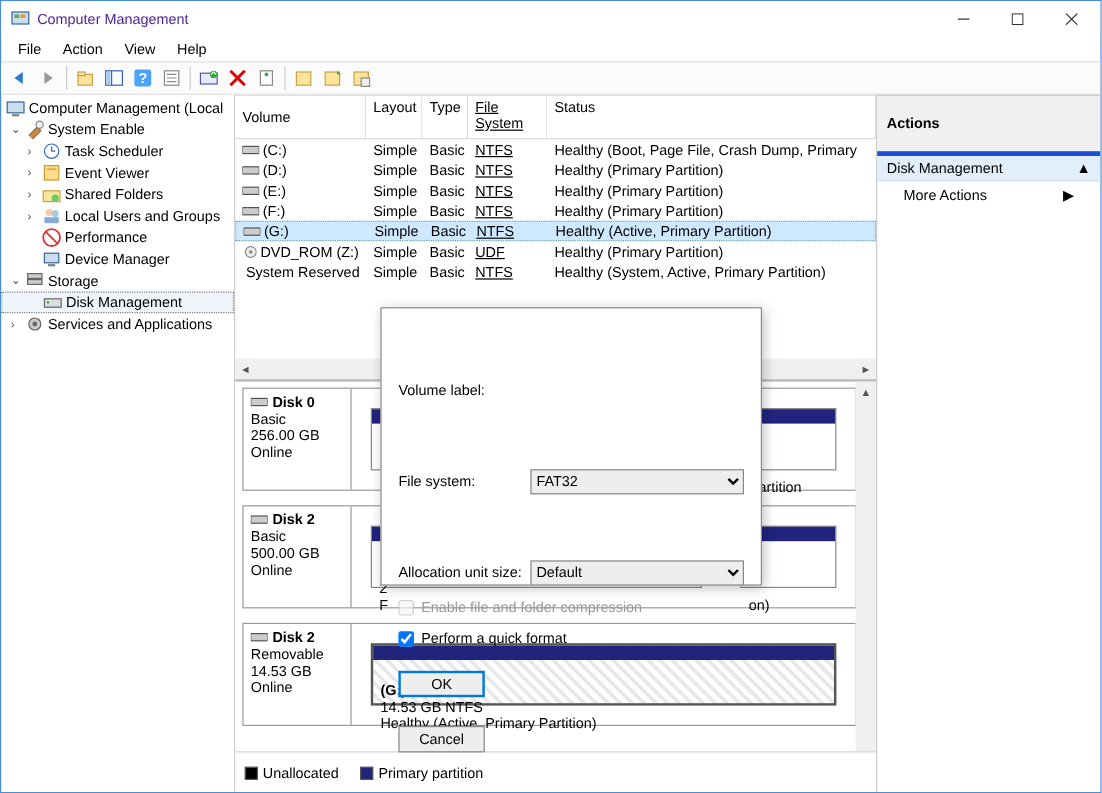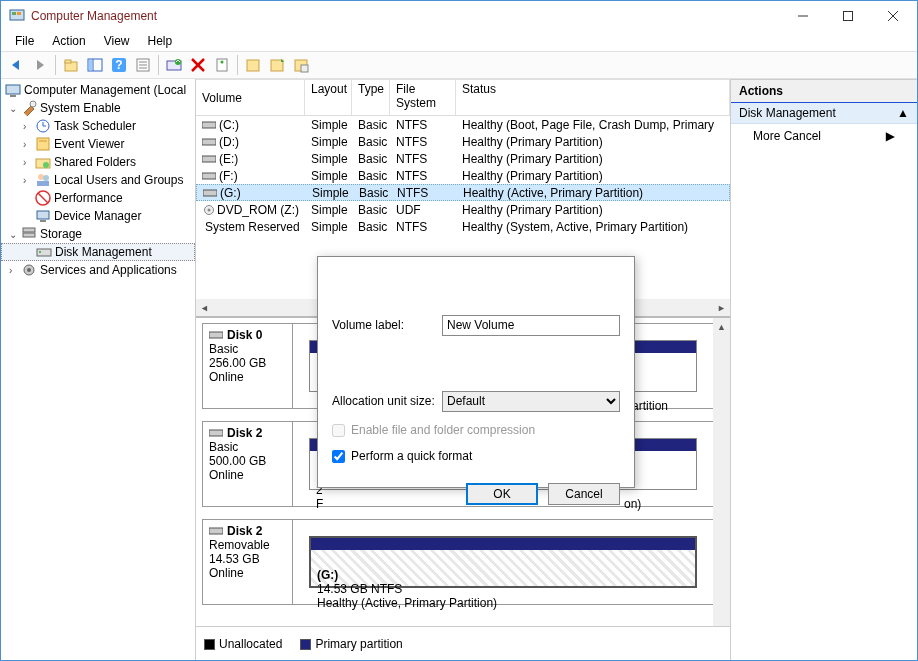--- a/index.html
+++ b/index.html
@@ -1,21 +1,21 @@
 <!DOCTYPE html>
 <html><head>
 <meta charset="utf-8">
 <style>
 * { box-sizing: border-box; margin: 0; padding: 0; font-family: "Segoe UI", Tahoma, sans-serif; font-size: 12px; }
 body { background: #fff; width: 918px; height: 661px; border: 1px solid #4a8fd6; overflow: hidden; position: relative; }
 
 
 .titlebar { height: 30px; display: flex; align-items: center; padding: 0 2px 0 8px; background: #fff; }
 .titlebar .title-icon { width: 16px; height: 16px; margin-right: 6px; }
-.titlebar .title-text { flex: 1; color: #7f1d1d; }
+.titlebar .title-text { flex: 1; color: #4c1d95; }
 .titlebar .win-btn { width: 45px; height: 30px; display: flex; align-items: center; justify-content: center; }
 .titlebar .win-btn svg { stroke: #333; }
 
 
 .menubar { height: 20px; display: flex; align-items: center; padding: 0 6px; gap: 2px; }
 .menubar .menu-item { padding: 2px 8px; }
 
 
 .toolbar { height: 28px; border-top: 1px solid #e1e1e1; border-bottom: 1px solid #e1e1e1; display: flex; align-items: center; padding: 0 4px; gap: 2px; background: #fbfbfb; }
 .toolbar .tb-btn { width: 22px; height: 22px; display: flex; align-items: center; justify-content: center; border: 1px solid transparent; }
@@ -37,21 +37,21 @@
 
 .vol-header { height: 37px; display: flex; background: #fff; border-bottom: 1px solid #ddd; }
 .vol-header .col { background: #fff; border-right: 1px solid #e0e0e0; border-top:1px solid #e0e0e0; padding: 2px 6px; }
 .vol-body { flex-shrink:0; }
 .vol-row { display: flex; height: 17px; align-items: center; }
 .vol-row .col { padding: 0 6px; white-space: nowrap; overflow: hidden; }
 .vol-row.sel { background: #cde8ff; border:1px dotted #7ab; }
 .col-v { width:109px; display:flex; align-items:center; gap:3px; }
 .col-l { width: 47px; }
 .col-t { width: 38px; }
-.col-f { width: 66px; }
+.col-f { width: 66px; text-decoration: underline; }
 .col-s { flex:1; }
 
 .hscroll { height: 17px; background: #f0f0f0; display:flex; align-items:center; }
 .hscroll .arrow { width:17px; height:17px; background:#f0f0f0; display:flex; align-items:center; justify-content:center; font-size:9px; color:#555;}
 .hscroll .track { flex:1; }
 
 
 .disk-area { border-top: 2px solid #bbb; flex:1; overflow:auto; position:relative; background:#fff; padding:5px 16px 0 6px; }
 .disk-box { border: 1px solid #999; display:flex; margin-bottom: 12px; height: 86px; }
 .disk-head { width: 90px; border-right:1px solid #999; padding:4px 6px; font-size:11px; }
@@ -63,37 +63,37 @@
 .part .body b { font-weight:bold; }
 .part.hatch { background: repeating-linear-gradient(45deg,#fff,#fff 4px,#e8e8e8 4px,#e8e8e8 7px); }
 
 .legend { height:34px; border-top:1px solid #ccc; display:flex; align-items:center; gap:18px; padding:0 8px; }
 .legend .sw { width:11px; height:11px; display:inline-block; border:1px solid #555; vertical-align:middle; margin-right:4px;}
 
 .vscroll-bar { width:17px; background:#f0f0f0; position:absolute; right:0; top:0; bottom:0; }
 .vscroll-bar .arrow { width:17px; height:17px; display:flex; align-items:center; justify-content:center; font-size:9px; color:#555;}
 
 
-.actions-pane .hdr { background:#f0f0f0; font-weight:bold; padding:4px 8px; border-bottom:1px solid #1d4ed8;}
+.actions-pane .hdr { background:#f0f0f0; font-weight:bold; padding:16px 8px; border-bottom:4px solid #1d4ed8;}
 .actions-pane .sec { background:#e3eefb; padding:3px 8px; border-bottom:1px solid #cfe0f4; display:flex; justify-content:space-between; align-items:center; }
 .actions-pane .action-row { padding:5px 22px; display:flex; justify-content:space-between; }
 
 
 .dialog { position:absolute; left:316px; top:255px; width:318px; height:232px; background:#fff; border:1px solid #888; box-shadow: 2px 2px 10px rgba(0,0,0,0.25); z-index:50; }
 .dialog .dlg-title { height:30px; display:flex; align-items:center; padding:0 10px; }
 .dialog .dlg-title span { flex:1; }
 .dialog .dlg-close { width:30px; display:flex;align-items:center;justify-content:center; }
 .dialog .dlg-body { padding: 6px 14px; }
 .dialog .form-row { display:flex; align-items:center; height:28px;margin-top:48px; }
 .dialog .form-row label { width: 110px; }
 .dialog .form-row input[type=text] { flex:1; height:21px; border:1px solid #888; padding:0 4px; }
 .dialog .form-row select { flex:1; height:21px; border:1px solid #888; background:#eee; }
 .dialog .chk-row { display:flex; align-items:center; height:22px; gap:6px; margin-top:4px; }
 .dialog .chk-row.disabled { color:#999; }
-.dialog .btn-row { display:flex; justify-content:flex-end; gap:10px; padding:10px 14px; }
+.dialog .btn-row { display:flex; justify-content:flex-end; gap:24px; padding:10px 14px;flex-direction:column; }
 .dialog .btn { width:72px; height:22px; border:1px solid #888; background:#eee; }
 .dialog .btn.primary { border:2px solid #0078d7; background:#eee; }
 
 svg.icon { width:16px; height:16px; }
 </style>
 </head>
 <body>
 
 <div class="titlebar">
   <span class="title-icon">
@@ -486,32 +486,35 @@
     </div>
   </div>
 
   <div class="actions-pane">
     <div class="hdr">Actions</div>
     <div class="sec">
       <span>Disk Management</span>
       <span>▲</span>
     </div>
     <div class="action-row">
-      <span>More Cancel</span>
+      <span>More Actions</span>
       <span>▶</span>
     </div>
   </div>
 
 </div>
 
 <div class="dialog">
   <div class="dlg-body">
     <div class="form-row">
       <label>Volume label:</label>
-      <input type="text" value="New Volume" style="">
+    </div>
+    <div class="form-row">
+      <label>File system:</label>
+      <select><option>FAT32</option></select>
     </div>
     <div class="form-row">
       <label>Allocation unit size:</label>
       <select><option>Default</option></select>
     </div>
     <div class="chk-row disabled">
       <input type="checkbox" disabled="" style="">
       <span>Enable file and folder compression</span>
     </div>
     <div class="chk-row">

